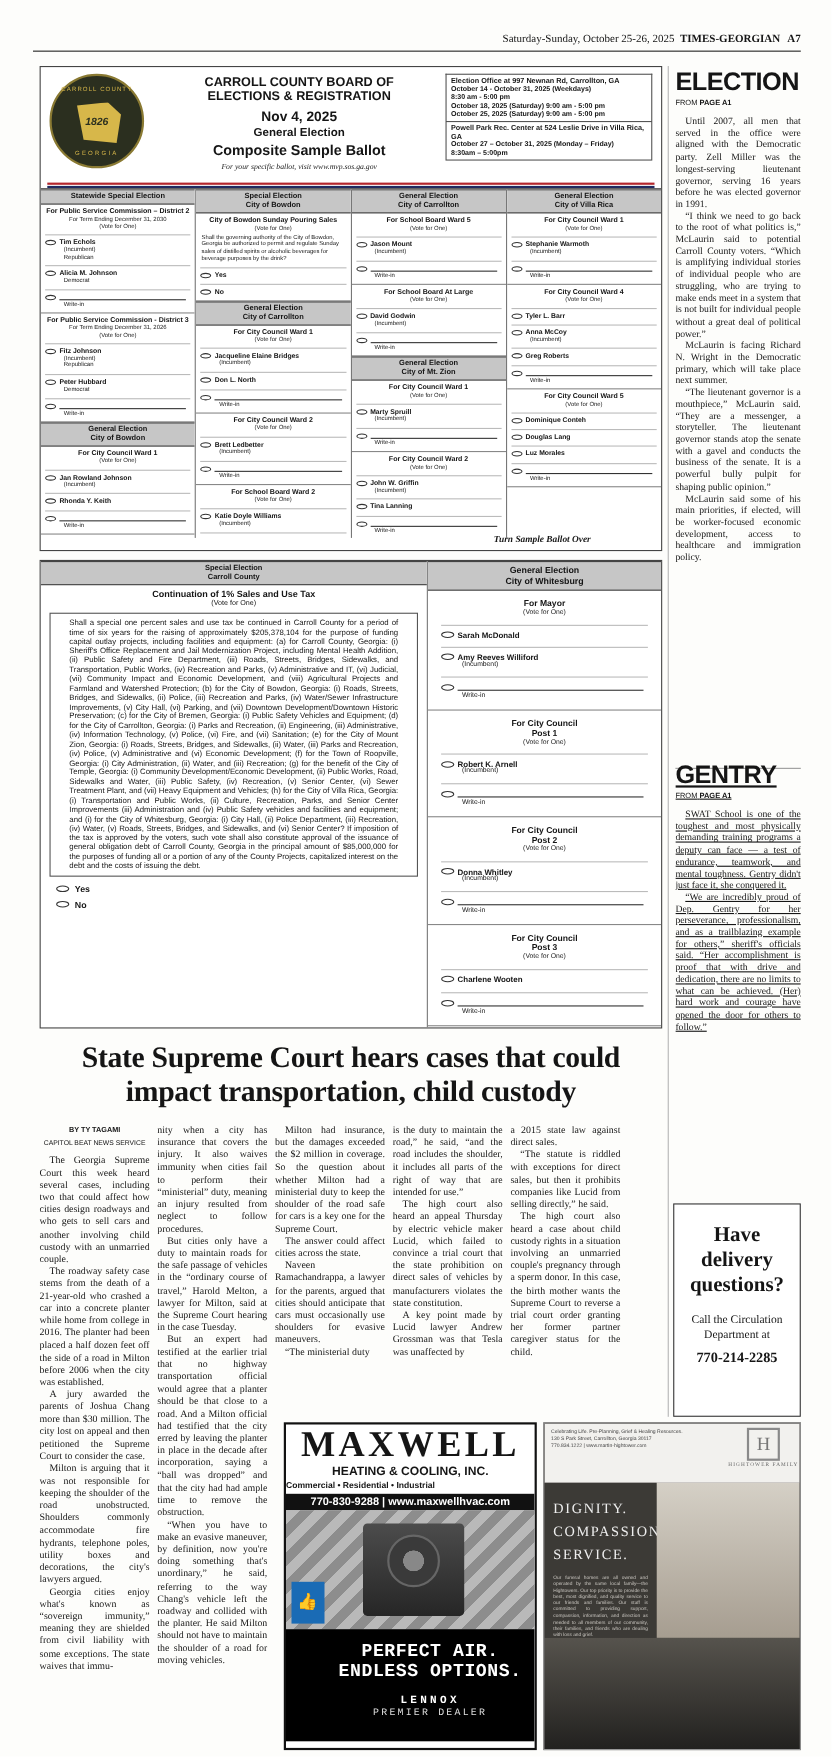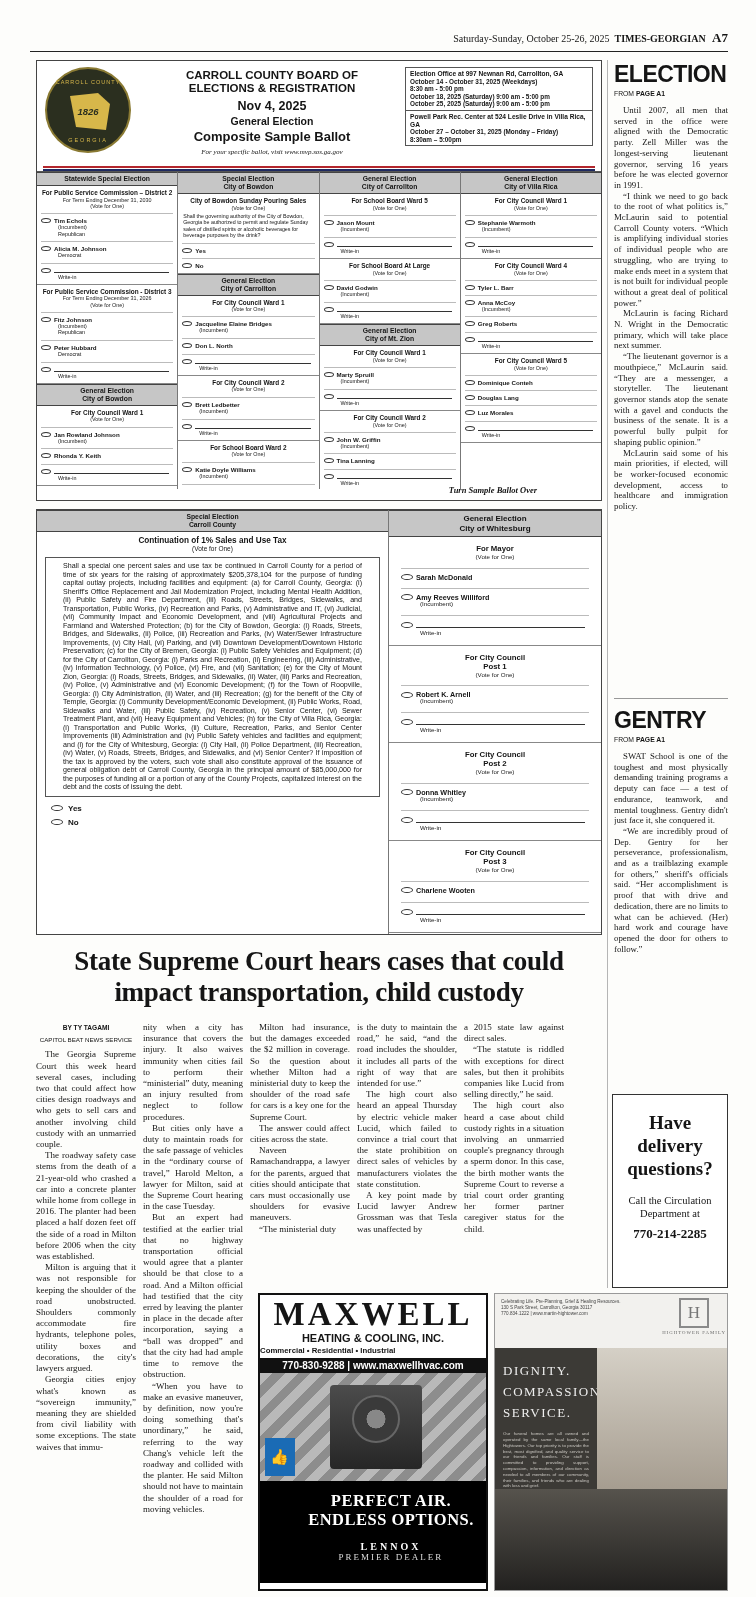--- a/index.html
+++ b/index.html
@@ -4,21 +4,21 @@
 <style>
   *{margin:0;padding:0;box-sizing:border-box;}
   html,body{background:#fff;}
   body{width:756px;height:1597px;font-family:"Liberation Serif",serif;color:#151515;}
   .page{position:relative;width:756px;height:1597px;background:#fdfdfb;overflow:hidden;}
 
   
   .pagehead{position:absolute;top:30px;left:30px;width:698px;text-align:right;
     border-bottom:1px solid #222;padding-bottom:5px;font-size:10px;}
   .pagehead .paper{font-weight:bold;}
-  .pagehead .pnum{font-weight:bold;font-size:13px;margin-left:4px;}
+  .pagehead .pnum{font-weight:bold;font-size:10px;margin-left:4px;}
 
   .vrule{position:absolute;left:607px;top:60px;width:1px;height:1228px;background:#b5b5b5;}
 
   
   .ballot-box{position:absolute;left:36px;top:60px;width:566px;height:441px;border:1px solid #444;background:#fff;overflow:hidden;}
   .bhead{display:flex;padding:6px 8px 3px;height:104px;font-family:"Liberation Sans",sans-serif;}
   .seal{width:86px;height:86px;border-radius:50%;background:#2b2f1f;border:2px solid #8a7a33;
     position:relative;color:#d7b74a;text-align:center;flex:none;margin-right:8px;}
   .seal-top{font-size:5.5px;padding-top:10px;letter-spacing:1px;}
   .seal-shape{position:absolute;left:23px;top:24px;width:40px;height:37px;background:#d7b74a;
@@ -103,21 +103,21 @@
   
   .mx{position:absolute;left:258px;top:1293px;width:230px;height:298px;border:2px solid #111;background:#fff;overflow:hidden;}
   .mx-name{font-size:33px;font-weight:bold;letter-spacing:3px;text-align:center;line-height:35px;margin-top:2px;}
   .mx-sub{text-align:center;font-weight:bold;font-size:11px;font-family:"Liberation Sans",sans-serif;}
   .mx-serv{text-align:left;font-weight:bold;font-size:7.8px;font-family:"Liberation Sans",sans-serif;margin:2px 0 3px;}
   .mx-bar{background:#111;color:#fff;font-family:"Liberation Sans",sans-serif;font-weight:bold;font-size:10px;text-align:center;padding:2px 0;}
   .mx-photo{height:108px;background:repeating-linear-gradient(135deg,#b9b9b9 0 9px,#8d8d8d 9px 18px);position:relative;}
   .mx-unit{position:absolute;left:70px;top:12px;width:92px;height:84px;background:linear-gradient(#4c4c4c,#262626);border-radius:4px;}
   .mx-fan{position:absolute;left:92px;top:22px;width:48px;height:48px;border-radius:50%;background:radial-gradient(circle,#888 0 30%,#3a3a3a 31% 100%);border:2px solid #666;}
   .mx-thumb{position:absolute;left:5px;bottom:5px;width:30px;height:38px;background:#1a6bb5;color:#fff;text-align:center;font-size:15px;line-height:38px;}
-  .mx-slogan{background:#000;color:#fff;height:102px;text-align:center;padding-top:10px;font-family:Liberation Serif, serif;padding-left:36px;}
+  .mx-slogan{background:#000;color:#fff;height:102px;text-align:center;padding-top:10px;font-family:Liberation Mono, monospace;padding-left:36px;}
   .mx-s1,.mx-s2{font-weight:bold;font-size:16.5px;line-height:19px;letter-spacing:0.5px;}
   .mx-brand{margin-top:12px;font-weight:bold;font-size:10px;letter-spacing:3px;color:#fff;}
   .mx-dealer{font-size:9px;letter-spacing:2px;color:#ddd;}
 
   
   .ht{position:absolute;left:494px;top:1293px;width:234px;height:298px;border:1px solid #999;background:#2f2d2a;overflow:hidden;display:flex;flex-direction:column;}
   .ht-top{height:56px;background:#f2f1ee;display:flex;color:#444;}
   .ht-toptext{flex:1;font-size:4.6px;line-height:6px;padding:5px 4px 0 6px;font-family:"Liberation Sans",sans-serif;}
   .ht-logo{width:66px;text-align:center;padding-top:4px;}
   .ht-logo-h{width:30px;height:30px;border:2px double #8a8a8a;margin:0 auto;font-size:17px;color:#777;
@@ -542,20 +542,21 @@
         <div class="b-race"></div>
       </div>
   </div>
 
   <div class="headline">State Supreme Court hears cases that could impact transportation, child custody</div>
   <div class="acol" style="left:36px;top:1022px;height:566px;">
     <div class="byline">BY TY TAGAMI</div>
     <div class="byline2">CAPITOL BEAT NEWS SERVICE</div>
   <p>The Georgia Supreme Court this week heard several cases, including two that could affect how cities design roadways and who gets to sell cars and another involving child custody with an unmarried couple.</p>
       <p>The roadway safety case stems from the death of a 21-year-old who crashed a car into a concrete planter while home from college in 2016. The planter had been placed a half dozen feet off the side of a road in Milton before 2006 when the city was established.</p>
+      <p>A jury awarded the parents of Joshua Chang more than $30 million. The city lost on appeal and then petitioned the Supreme Court to consider the case.</p>
       <p>Milton is arguing that it was not responsible for keeping the shoulder of the road unobstructed. Shoulders commonly accommodate fire hydrants, telephone poles, utility boxes and decorations, the city's lawyers argued.</p>
       <p>Georgia cities enjoy what's known as “sovereign immunity,” meaning they are shielded from civil liability with some exceptions. The state waives that immu-</p>
     </div>
   <div class="acol" style="left:143px;top:1022px;height:566px;">
       <p class="cont">nity when a city has insurance that covers the injury. It also waives immunity when cities fail to perform their “ministerial” duty, meaning an injury resulted from neglect to follow procedures.</p>
       <p>But cities only have a duty to maintain roads for the safe passage of vehicles in the “ordinary course of travel,” Harold Melton, a lawyer for Milton, said at the Supreme Court hearing in the case Tuesday.</p>
       <p>But an expert had testified at the earlier trial that no highway transportation official would agree that a planter should be that close to a road. And a Milton official had testified that the city erred by leaving the planter in place in the decade after incorporation, saying a “ball was dropped” and that the city had had ample time to remove the obstruction.</p>
       <p>“When you have to make an evasive maneuver, by definition, now you're doing something that's unordinary,” he said, referring to the way Chang's vehicle left the roadway and collided with the planter. He said Milton should not have to maintain the shoulder of a road for moving vehicles.</p>
     </div>
   <div class="acol" style="left:250px;top:1022px;height:263px;">
@@ -584,21 +585,21 @@
     <div class="sb-body">
         <p>Until 2007, all men that served in the office were aligned with the Democratic party. Zell Miller was the longest-serving lieutenant governor, serving 16 years before he was elected governor in 1991.</p>
         <p>“I think we need to go back to the root of what politics is,” McLaurin said to potential Carroll County voters. “Which is amplifying individual stories of individual people who are struggling, who are trying to make ends meet in a system that is not built for individual people without a great deal of political power.”</p>
         <p>McLaurin is facing Richard N. Wright in the Democratic primary, which will take place next summer.</p>
         <p>“The lieutenant governor is a mouthpiece,” McLaurin said. “They are a messenger, a storyteller. The lieutenant governor stands atop the senate with a gavel and conducts the business of the senate. It is a powerful bully pulpit for shaping public opinion.”</p>
         <p>McLaurin said some of his main priorities, if elected, will be worker-focused economic development, access to healthcare and immigration policy.</p>
       </div>
   </div>
   <div class="sb-rule"></div>
 
-  <div class="sb" style="top:708px;height:372px;overflow:hidden;">
+  <div class="sb" style="top:692px;height:372px;overflow:hidden;text-decoration:underline;">
     <div class="sb-head">GENTRY</div>
     <div class="sb-from">
       <span>FROM</span>
       <b>PAGE A1</b>
     </div>
     <div class="sb-body">
         <p>SWAT School is one of the toughest and most physically demanding training programs a deputy can face — a test of endurance, teamwork, and mental toughness. Gentry didn't just face it, she conquered it.</p>
         <p>“We are incredibly proud of Dep. Gentry for her perseverance, professionalism, and as a trailblazing example for others,” sheriff's officials said. “Her accomplishment is proof that with drive and dedication, there are no limits to what can be achieved. (Her) hard work and courage have opened the door for others to follow.”</p>
       </div>
   </div>

